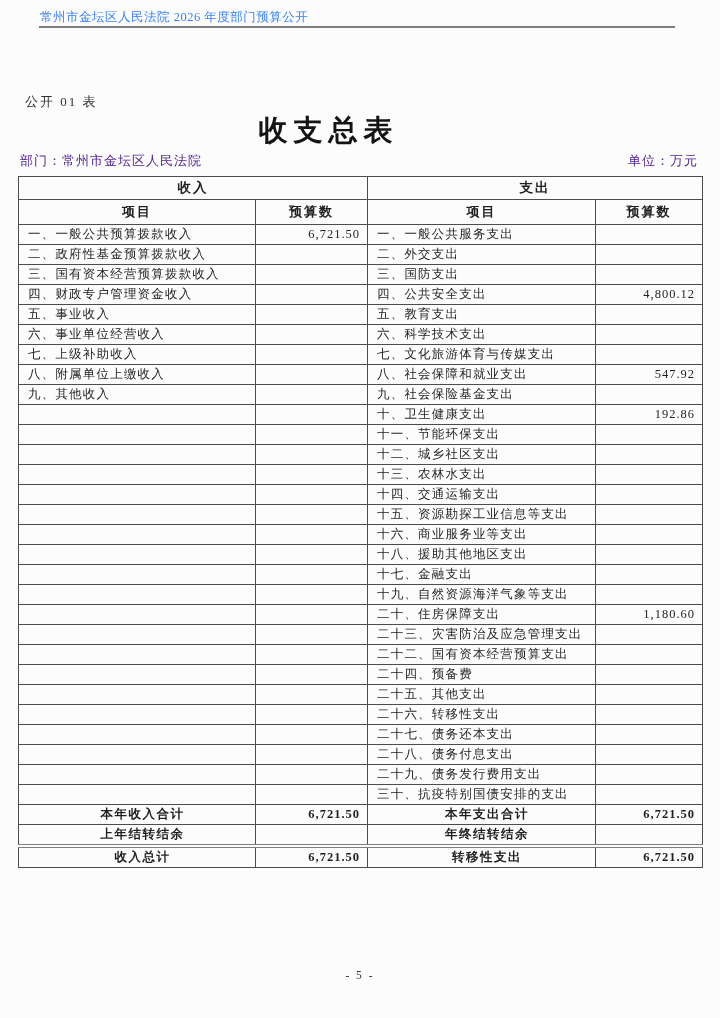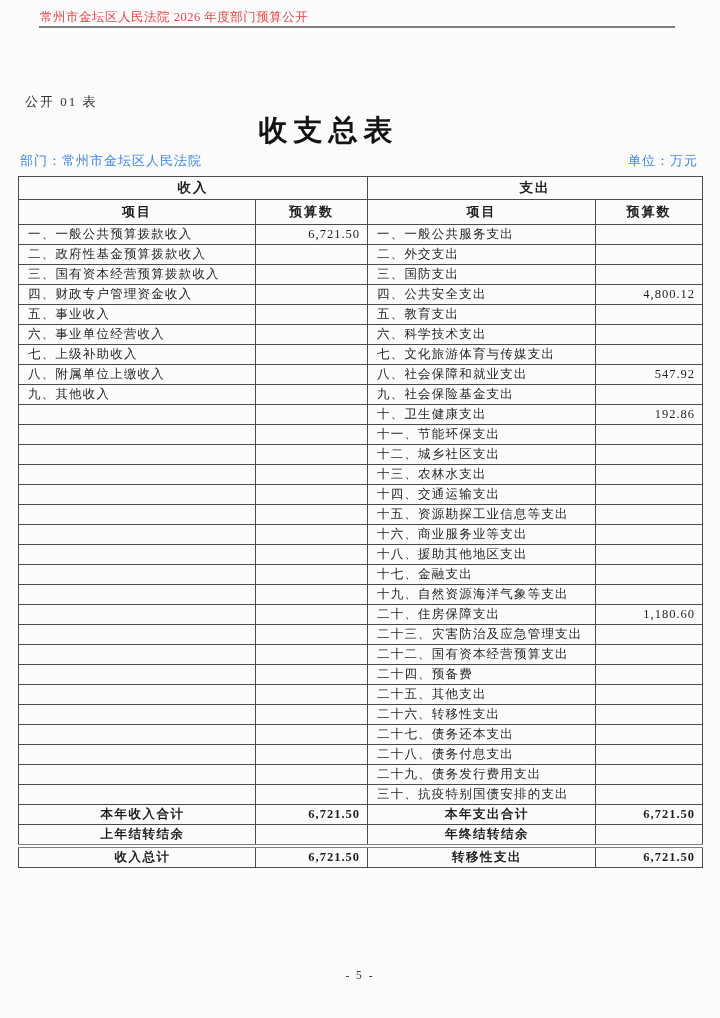--- a/index.html
+++ b/index.html
@@ -4,40 +4,40 @@
 <style>
   html,body{margin:0;padding:0;}
   body{
     width:720px;height:1018px;position:relative;
     background:#fcfcfc;color:#1f1f1f;
     font-family:"Liberation Serif","DejaVu Serif",serif;
     overflow:hidden;
   }
   .doc-header{
     position:absolute;left:40px;top:9px;
-    font-size:12.5px;letter-spacing:0.5px;color:#ef4444;
+    font-size:12.5px;letter-spacing:0.5px;color:#3b82f6;
     white-space:nowrap;
   }
   .header-rule{
     position:absolute;left:39px;top:26px;width:636px;height:2px;
     background:#7d7d7d;
   }
   .table-label{
     position:absolute;left:25px;top:93px;
     font-size:13px;letter-spacing:2px;color:#333;
   }
   .title{
     position:absolute;left:0;top:111px;width:657px;margin:0;
     text-align:center;font-size:29px;font-weight:bold;
     letter-spacing:6px;color:#141414;
   }
   .meta{
     position:absolute;left:20px;top:152px;width:678px;
     display:flex;justify-content:space-between;
-    font-size:13px;letter-spacing:1px;color:#3b82f6;gap:36px;
+    font-size:13px;letter-spacing:1px;color:#4c1d95;gap:36px;
   }
   table.budget{
     position:absolute;left:18px;top:176px;width:684px;
     border-collapse:collapse;table-layout:fixed;
   }
   table.budget th,table.budget td{
     border:1px solid #4c4c4c;overflow:hidden;white-space:nowrap;
   }
   thead tr.sec th{height:20px;font-size:13.5px;font-weight:bold;text-align:center;letter-spacing:2px;}
   thead tr.cols th{height:22px;font-size:13px;font-weight:bold;text-align:center;letter-spacing:2px;}

